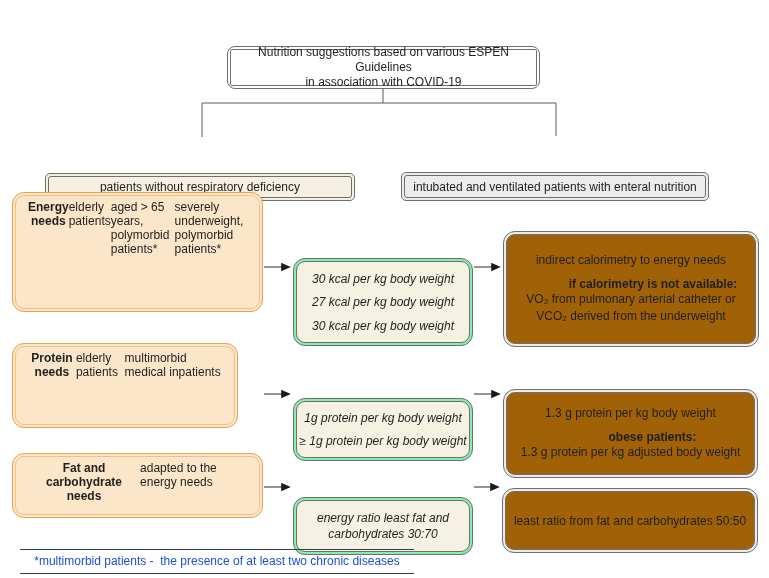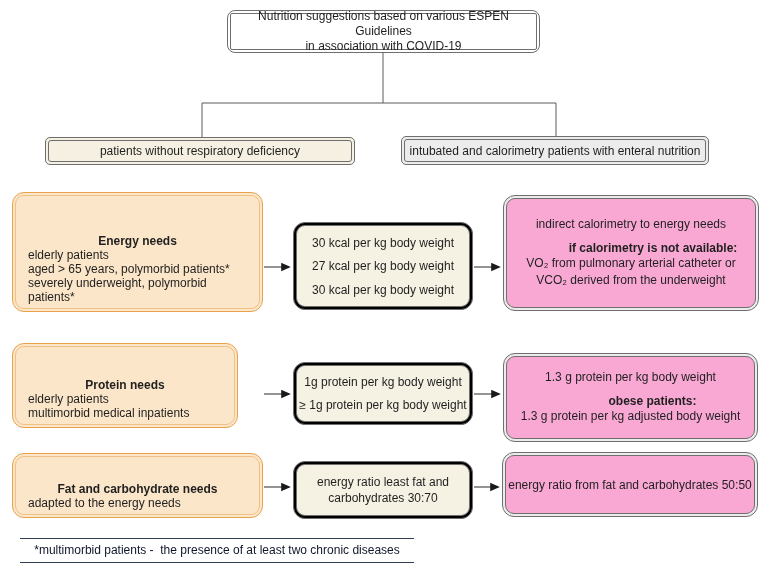--- a/index.html
+++ b/index.html
@@ -7,50 +7,50 @@
     position:relative;
     width:769px;height:578px;
     background:#ffffff;
     font-family:"Liberation Sans","DejaVu Sans",sans-serif;
     font-size:12px;color:#1f1f1f;
     overflow:hidden;
   }
   svg.connectors{position:absolute;left:0;top:0;width:769px;height:578px;}
 
   
-  .dbox{position:absolute;border:1px solid #6f6f6f;padding:2px;box-sizing:border-box;background:#fff;}
+  .dbox{position:absolute;border:1px solid #6f6f6f;padding:2px;box-sizing:border-box;background:#fff;margin-top:36px;}
   .dbox > .inner{
     border:1px solid #6f6f6f;width:100%;height:100%;box-sizing:border-box;
     display:flex;flex-direction:column;align-items:center;justify-content:center;
     text-align:center;
   }
   .title-box{border-radius:8px;left:227px;top:10px;width:313px;height:43px;background:#ffffff;}
   .title-box > .inner{border-radius:2px;background:#ffffff;line-height:15px;}
 
   .branch{border-radius:5px;}
   .branch > .inner{border-radius:3px;}
   .branch-left{left:45px;top:137px;width:310px;height:28px;background:#f5f0e2;}
   .branch-left > .inner{background:#f5f0e2;}
   .branch-right{left:401px;top:136px;width:308px;height:29px;background:#ececec;}
   .branch-right > .inner{background:#ececec;}
 
-  .std{border-radius:12px;background:#000000;}
+  .std{border-radius:12px;background:#86efac;font-style:italic;}
   .std > .inner{border-radius:9px;background:#f5f1e3;}
   .vent{border-radius:12px;background:#ececec;}
-  .vent > .inner{border-radius:9px;background:#f9a8d4;}
+  .vent > .inner{border-radius:9px;background:#a16207;}
 
   
   .cat{
     position:absolute;border:1.5px solid #e9a24a;border-radius:12px;
     padding:2px;box-sizing:border-box;background:#fce6c9;
   }
   .cat > .inner{
     border:1px solid #f0c184;border-radius:9px;width:100%;height:100%;
     box-sizing:border-box;background:#fce6c9;
-    display:flex;flex-direction:column;justify-content:flex-end;
+    display:flex;flex-direction:row;justify-content:flex-end;
     padding:4px 12px;text-align:left;
   }
   .cat .cat-title{font-weight:bold;text-align:center;}
 
   .std-1{left:293px;top:222px;width:180px;height:88px;}
   .std-1 > .inner{justify-content:space-evenly;}
   .vent-1{left:503px;top:195px;width:256px;height:116px;}
   .cat-1{left:12px;top:192px;width:251px;height:120px;}
 
   .cat-2{left:12px;top:343px;width:226px;height:85px;}
@@ -61,23 +61,23 @@
   .cat-3{left:12px;top:453px;width:251px;height:65px;}
   .std-3{left:293px;top:461px;width:180px;height:58px;}
   .std-3 > .inner{line-height:16px;}
   .vent-3{left:502px;top:452px;width:256px;height:65px;}
 
   .vent .intro{margin-bottom:10px;}
   .vent .cond{font-weight:bold;padding-left:44px;}
   .vent .vline{line-height:17px;}
 
   .footnote{
-    position:absolute;left:20px;top:538px;width:394px;
+    position:absolute;left:20px;top:549px;width:394px;
     border-top:1px solid #2f3e53;border-bottom:1px solid #2f3e53;
-    padding:4px 0 5px 0;text-align:center;color:#0f172a;
+    padding:4px 0 5px 0;text-align:center;color:#1d4ed8;
     white-space:pre;font-size:12px;
   }
 </style>
 </head>
 <body>
 
 <div class="page">
 
   <svg class="connectors" viewBox="0 0 769 578" xmlns="http://www.w3.org/2000/svg">
     <defs>
@@ -102,21 +102,21 @@
     <div class="inner">
       <div>Nutrition suggestions based on various ESPEN Guidelines</div>
       <div>in association with COVID-19</div>
     </div>
   </div>
 
   <div class="dbox branch branch-left">
     <div class="inner">patients without respiratory deficiency</div>
   </div>
   <div class="dbox branch branch-right">
-    <div class="inner">intubated and calorimetry patients with enteral nutrition</div>
+    <div class="inner">intubated and ventilated patients with enteral nutrition</div>
   </div>
 
   <div class="cat cat-1">
     <div class="inner">
       <div class="cat-title">Energy needs</div>
       <div>elderly patients</div>
       <div>aged &gt; 65 years, polymorbid patients*</div>
       <div>severely underweight, polymorbid patients*</div>
     </div>
   </div>
@@ -164,19 +164,19 @@
     </div>
   </div>
   <div class="dbox std std-3">
     <div class="inner">
       <div>energy ratio least fat and</div>
       <div>carbohydrates 30:70</div>
     </div>
   </div>
   <div class="dbox vent vent-3">
     <div class="inner">
-      <div>energy ratio from fat and carbohydrates 50:50</div>
+      <div>least ratio from fat and carbohydrates 50:50</div>
     </div>
   </div>
 
   <div class="footnote">*multimorbid patients -  the presence of at least two chronic diseases</div>
 
 </div>
 
 </body></html>

